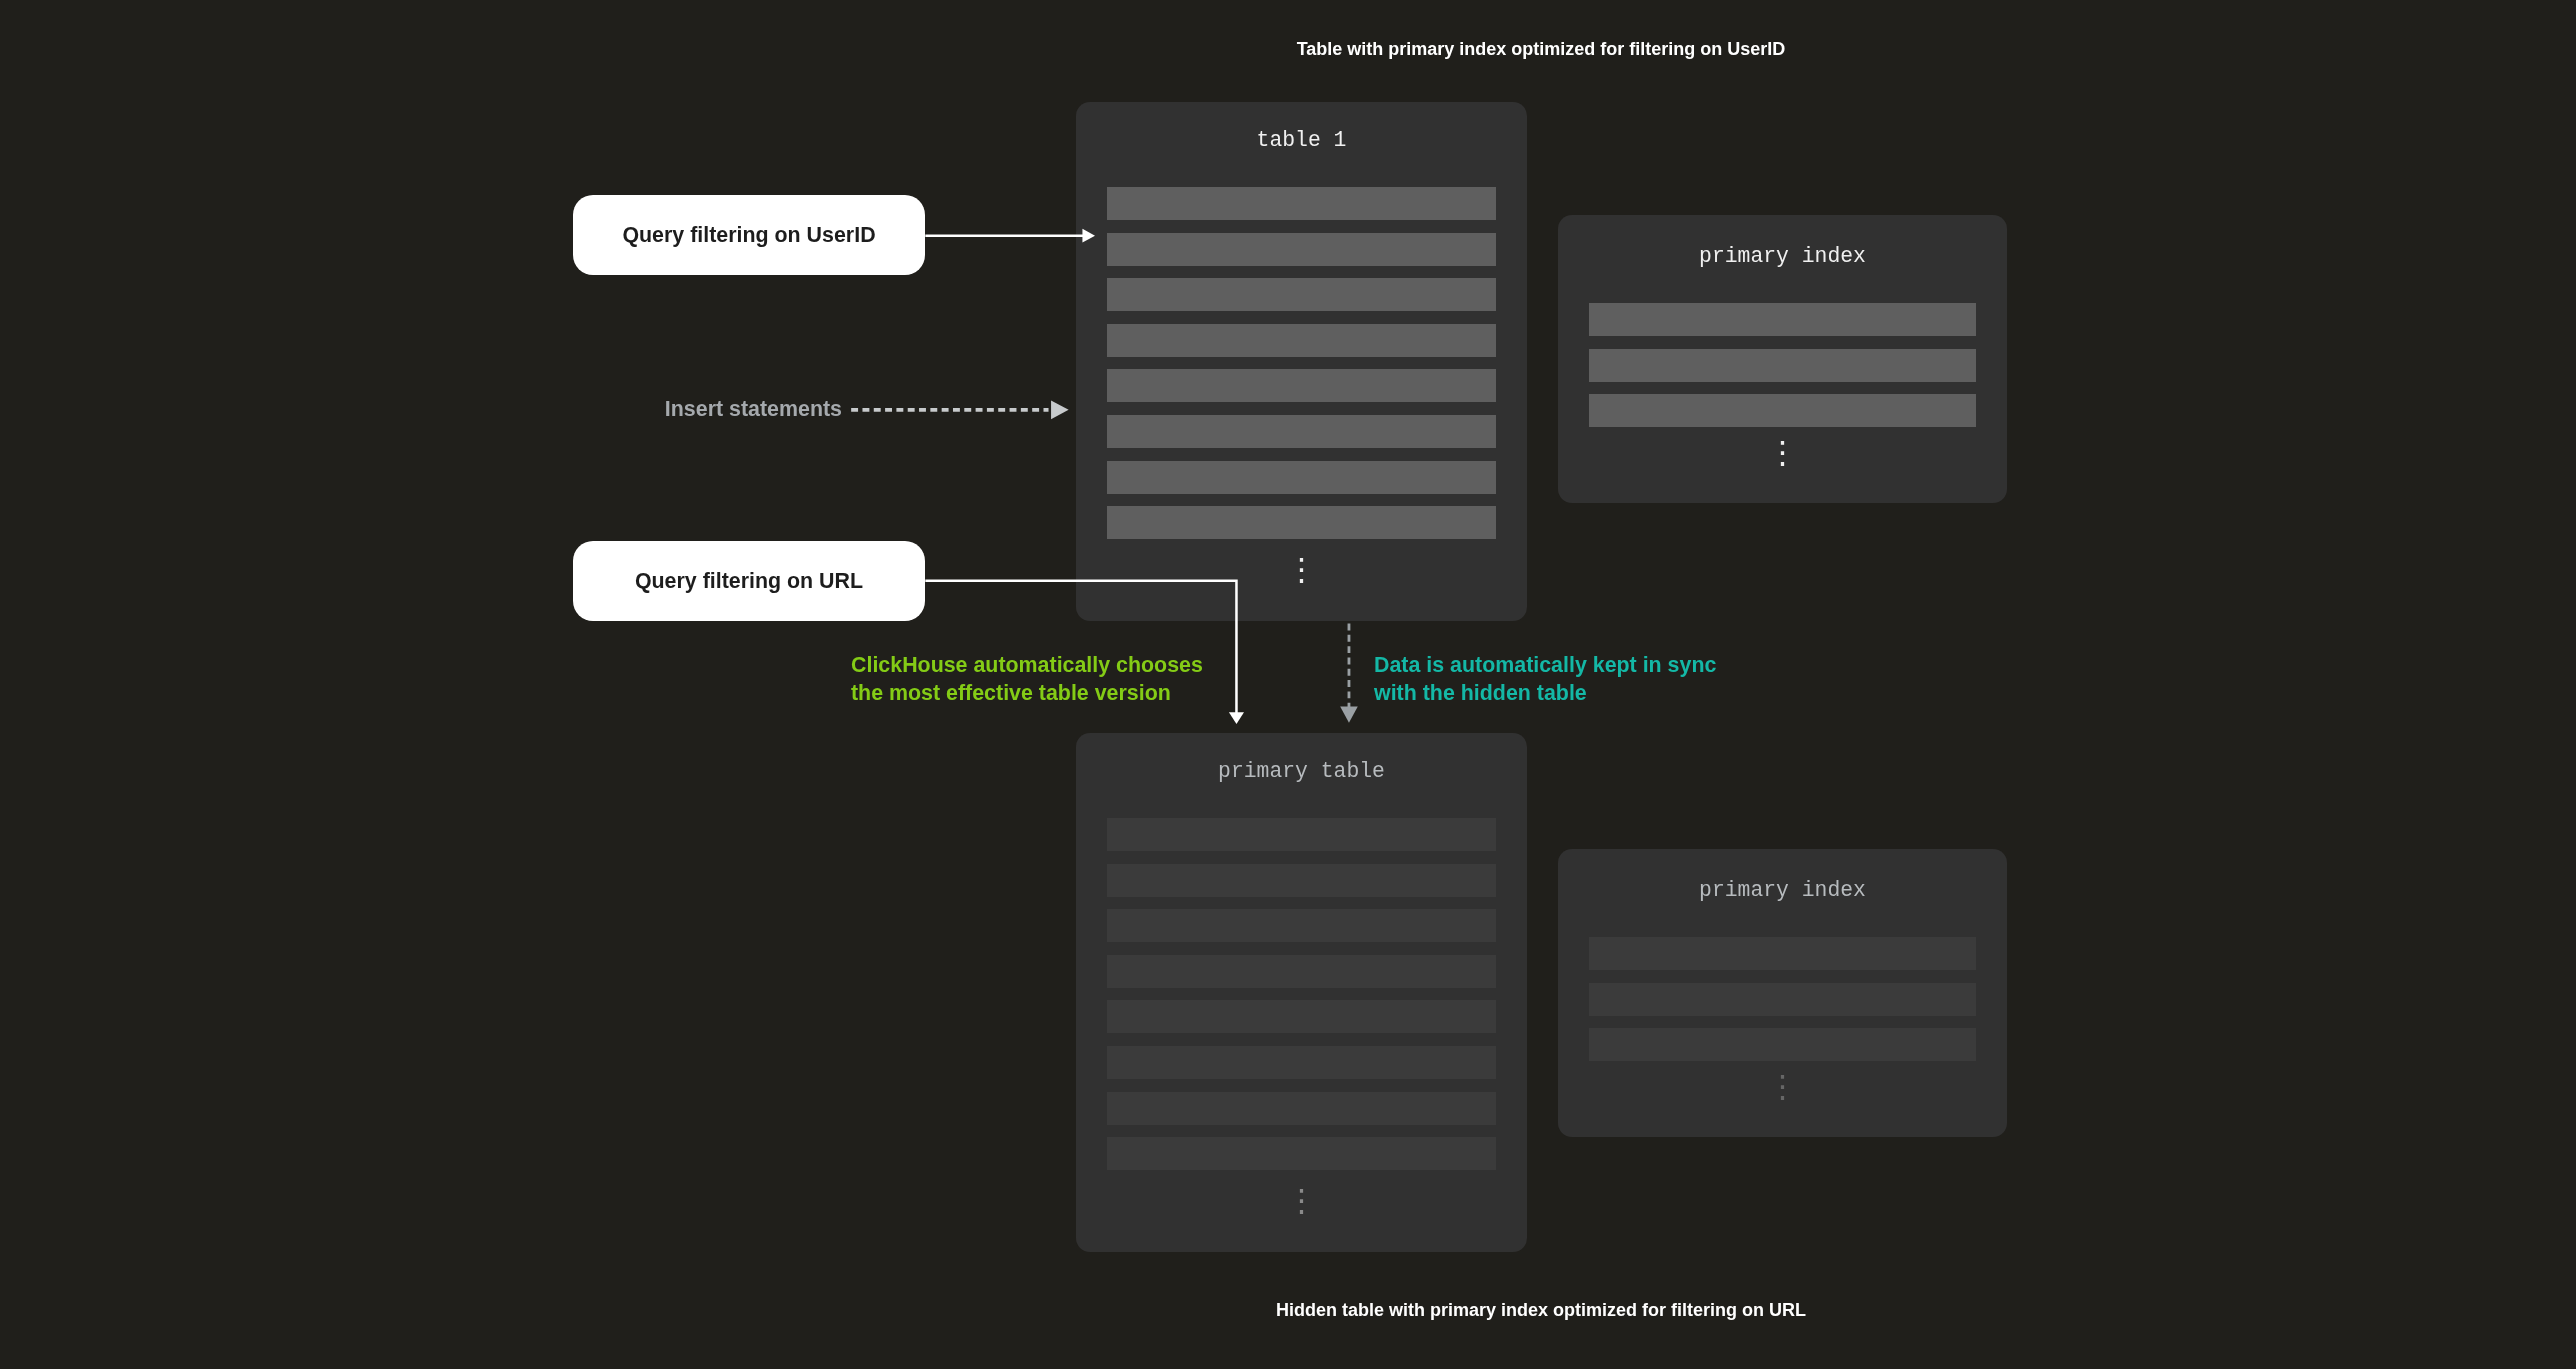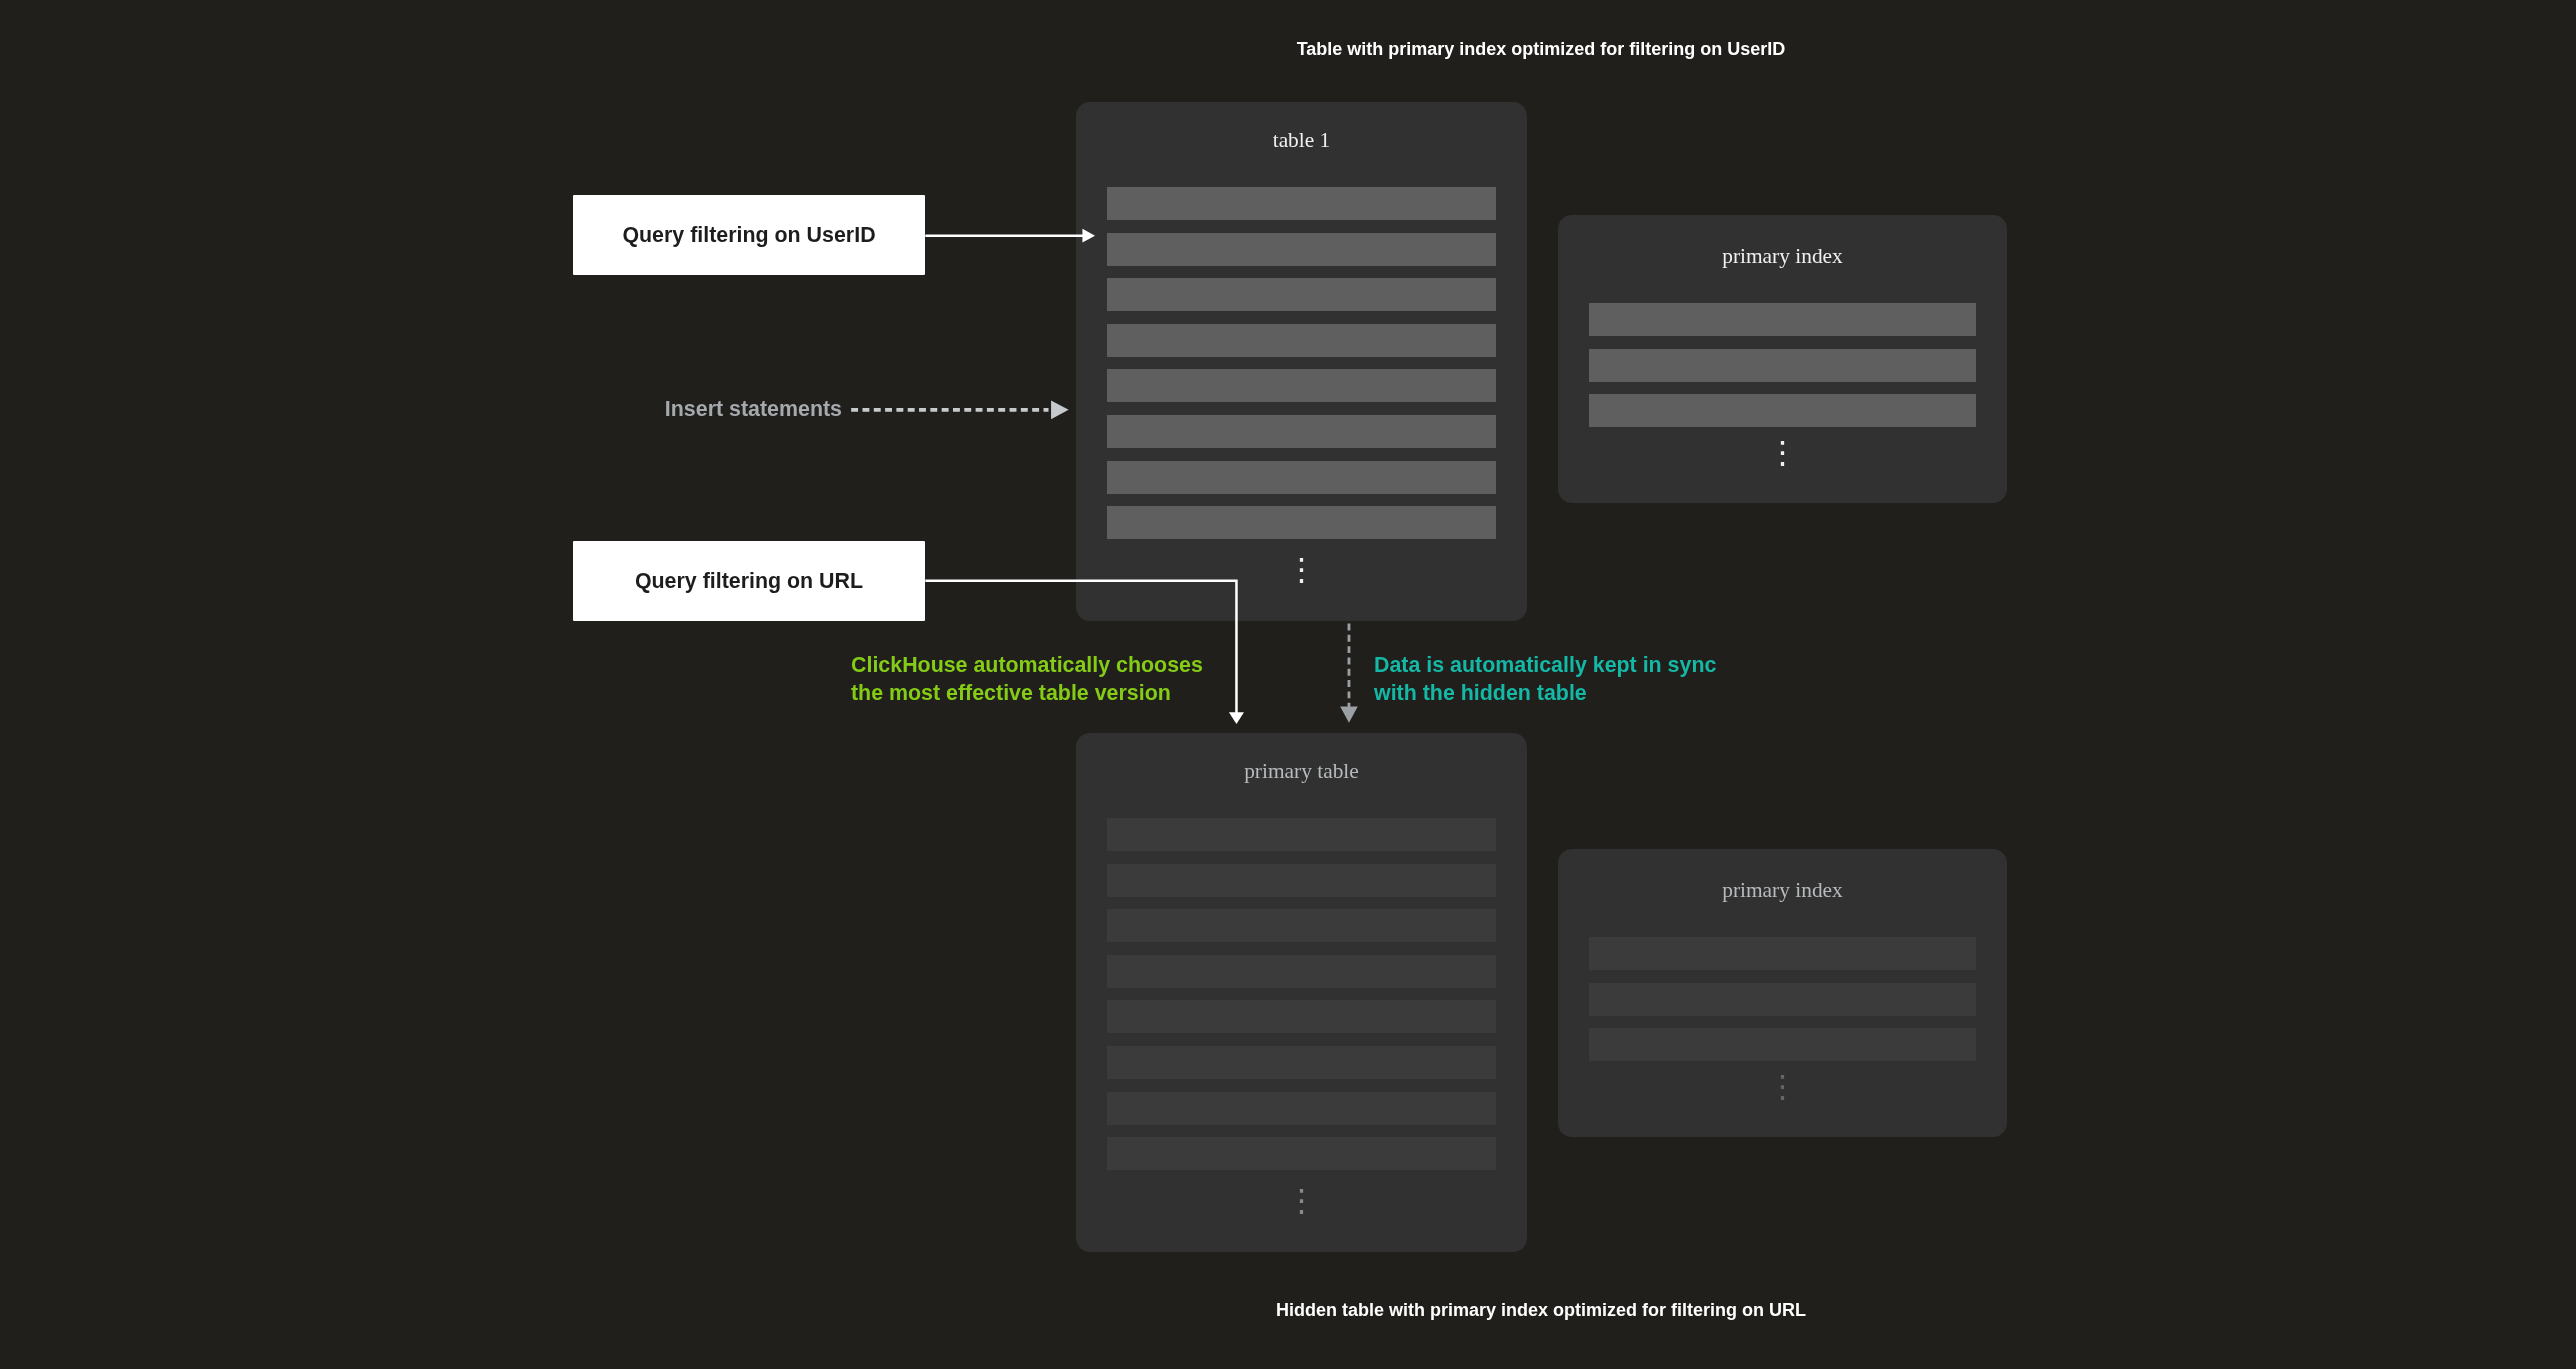--- a/index.html
+++ b/index.html
@@ -22,21 +22,21 @@
   .panel {
     position:absolute; background:#313131; border-radius:14px;
   }
   #panel-table1        { left:1076px; top:102px;  width:451px; height:519px; }
   #panel-hidden-table  { left:1076px; top:733px; width:451px; height:519px; }
   #panel-pi-top        { left:1558px; top:215px;  width:449px; height:288px; }
   #panel-pi-bottom     { left:1558px; top:849px; width:449px; height:288px; }
 
   .panel-title {
     position:absolute; left:0; right:0; text-align:center;
-    font-family:Liberation Serif, serif;
+    font-family:Liberation Mono, monospace;
     font-size:21.4px; line-height:25px; white-space:nowrap;
   }
   .tbl .panel-title { top:26.4px; }
   .pi  .panel-title { top:29px; }
   .bright .panel-title { color:#f0f0f0; }
   .dim    .panel-title { color:#b7bbbe; }
 
   .rows {
     position:absolute; left:31px; right:31px;
     display:flex; flex-direction:column; gap:12.6px;
@@ -53,21 +53,21 @@
   }
   .tbl .dots { top:450px; }
   .pi  .dots { top:220px; }
   .bright .dots { color:#f0f0f0; }
   #panel-hidden-table .dots { color:#8a8a8a; }
   #panel-pi-bottom    .dots { color:#666666; }
 
   
   .label-box {
     position:absolute; left:573px; width:352px; height:80px;
-    background:#ffffff; border-radius:1px;
+    background:#ffffff; border-radius:20px;
     display:flex; align-items:center; justify-content:center;
     font-weight:bold; font-size:21.4px; color:#1d1d1d; white-space:nowrap;
   }
   #label-userid { top:195px; }
   #label-url    { top:541px; }
 
   
   .annot { position:absolute; font-weight:bold; font-size:21.4px; white-space:nowrap; }
   #insert-label  { top:397px; right:1734px; line-height:25px; color:#a5a9ad; text-align:right; }
   #chooses-label { top:651px; left:851px; line-height:28px; color:#84cc16; }

